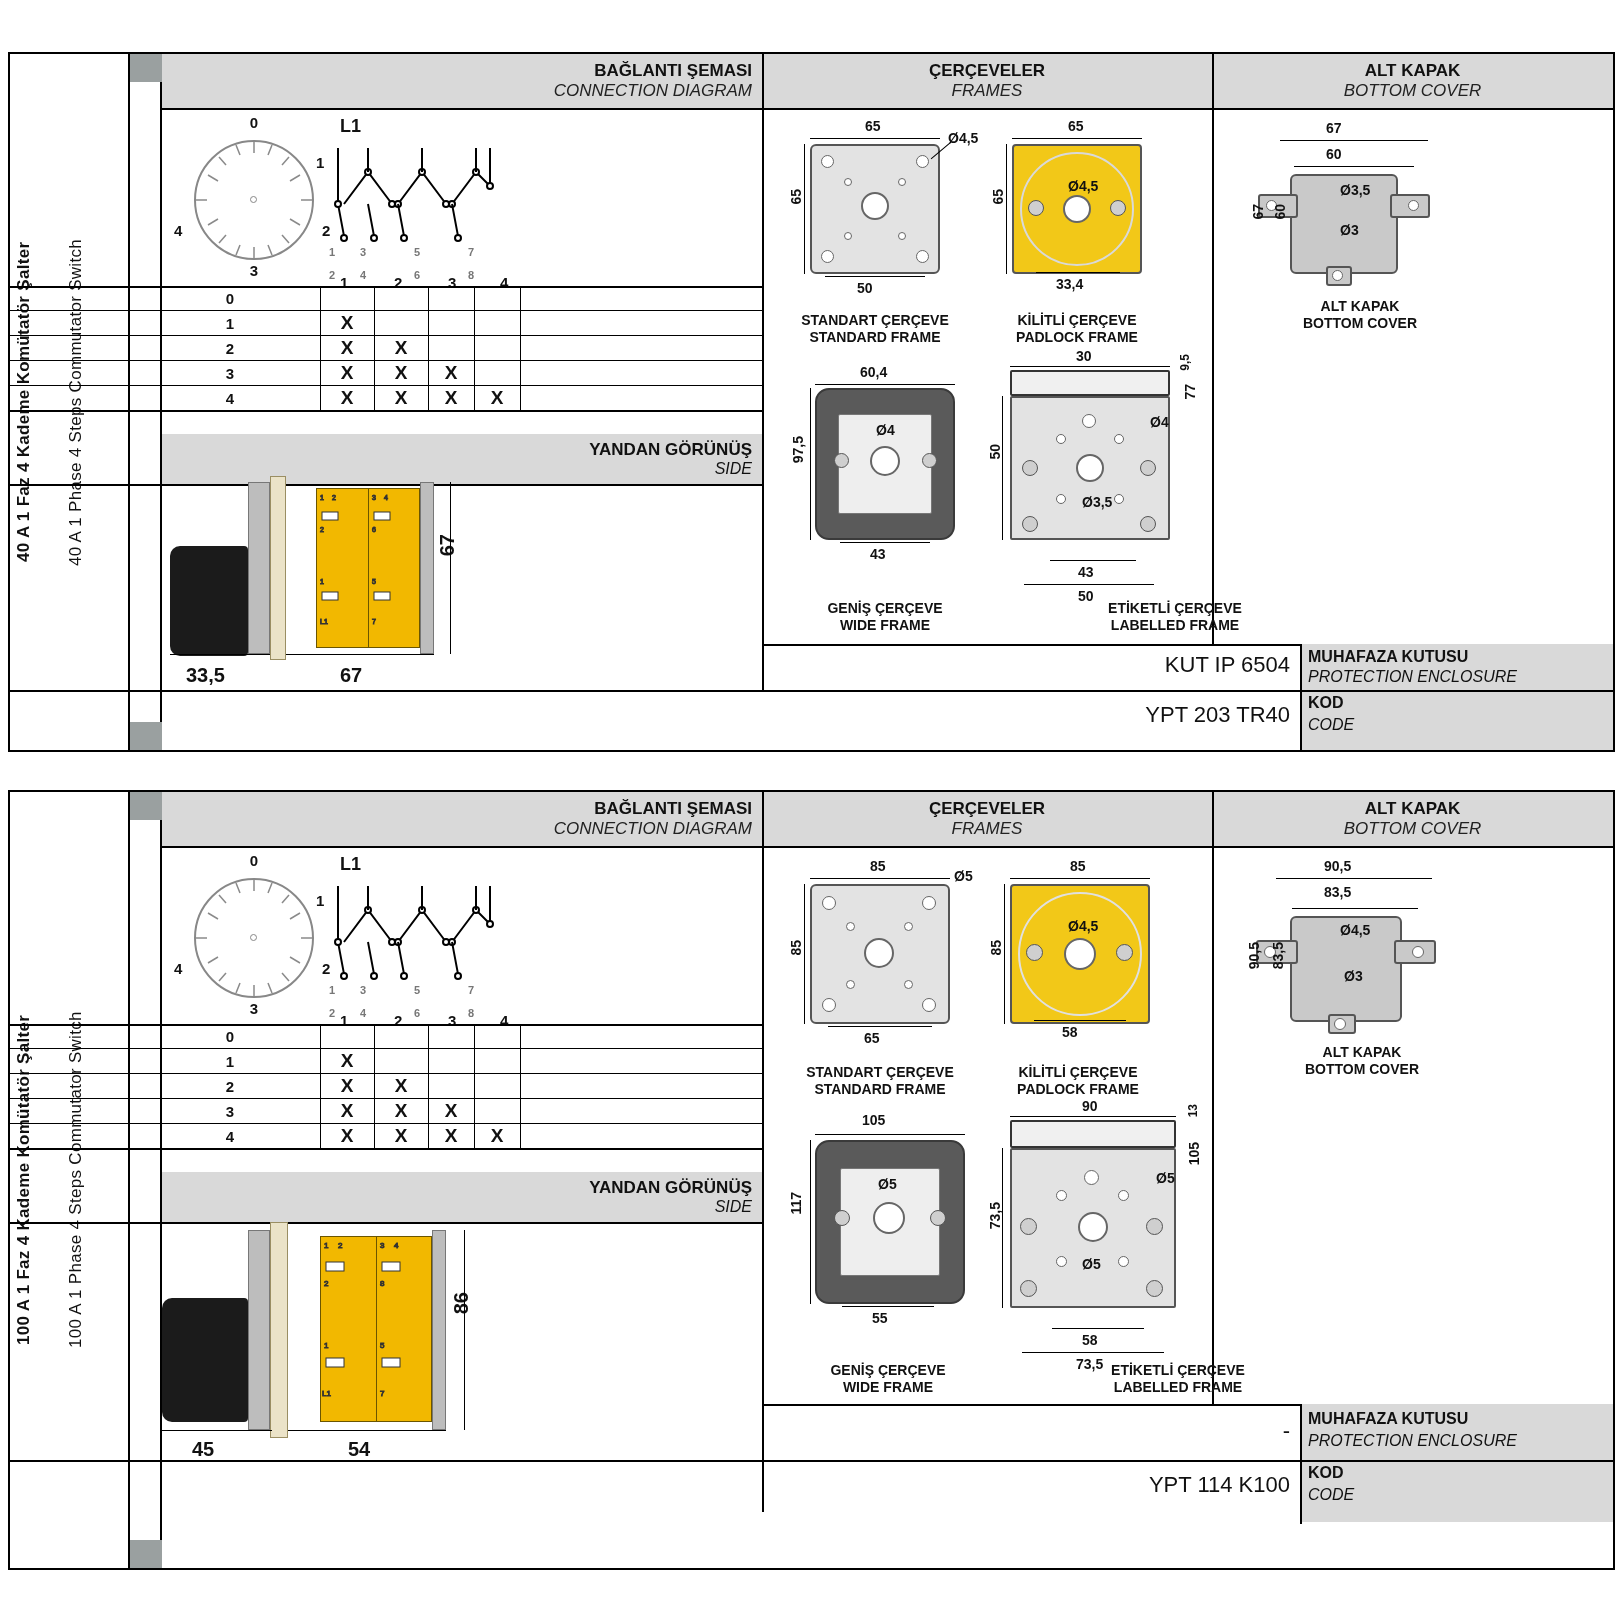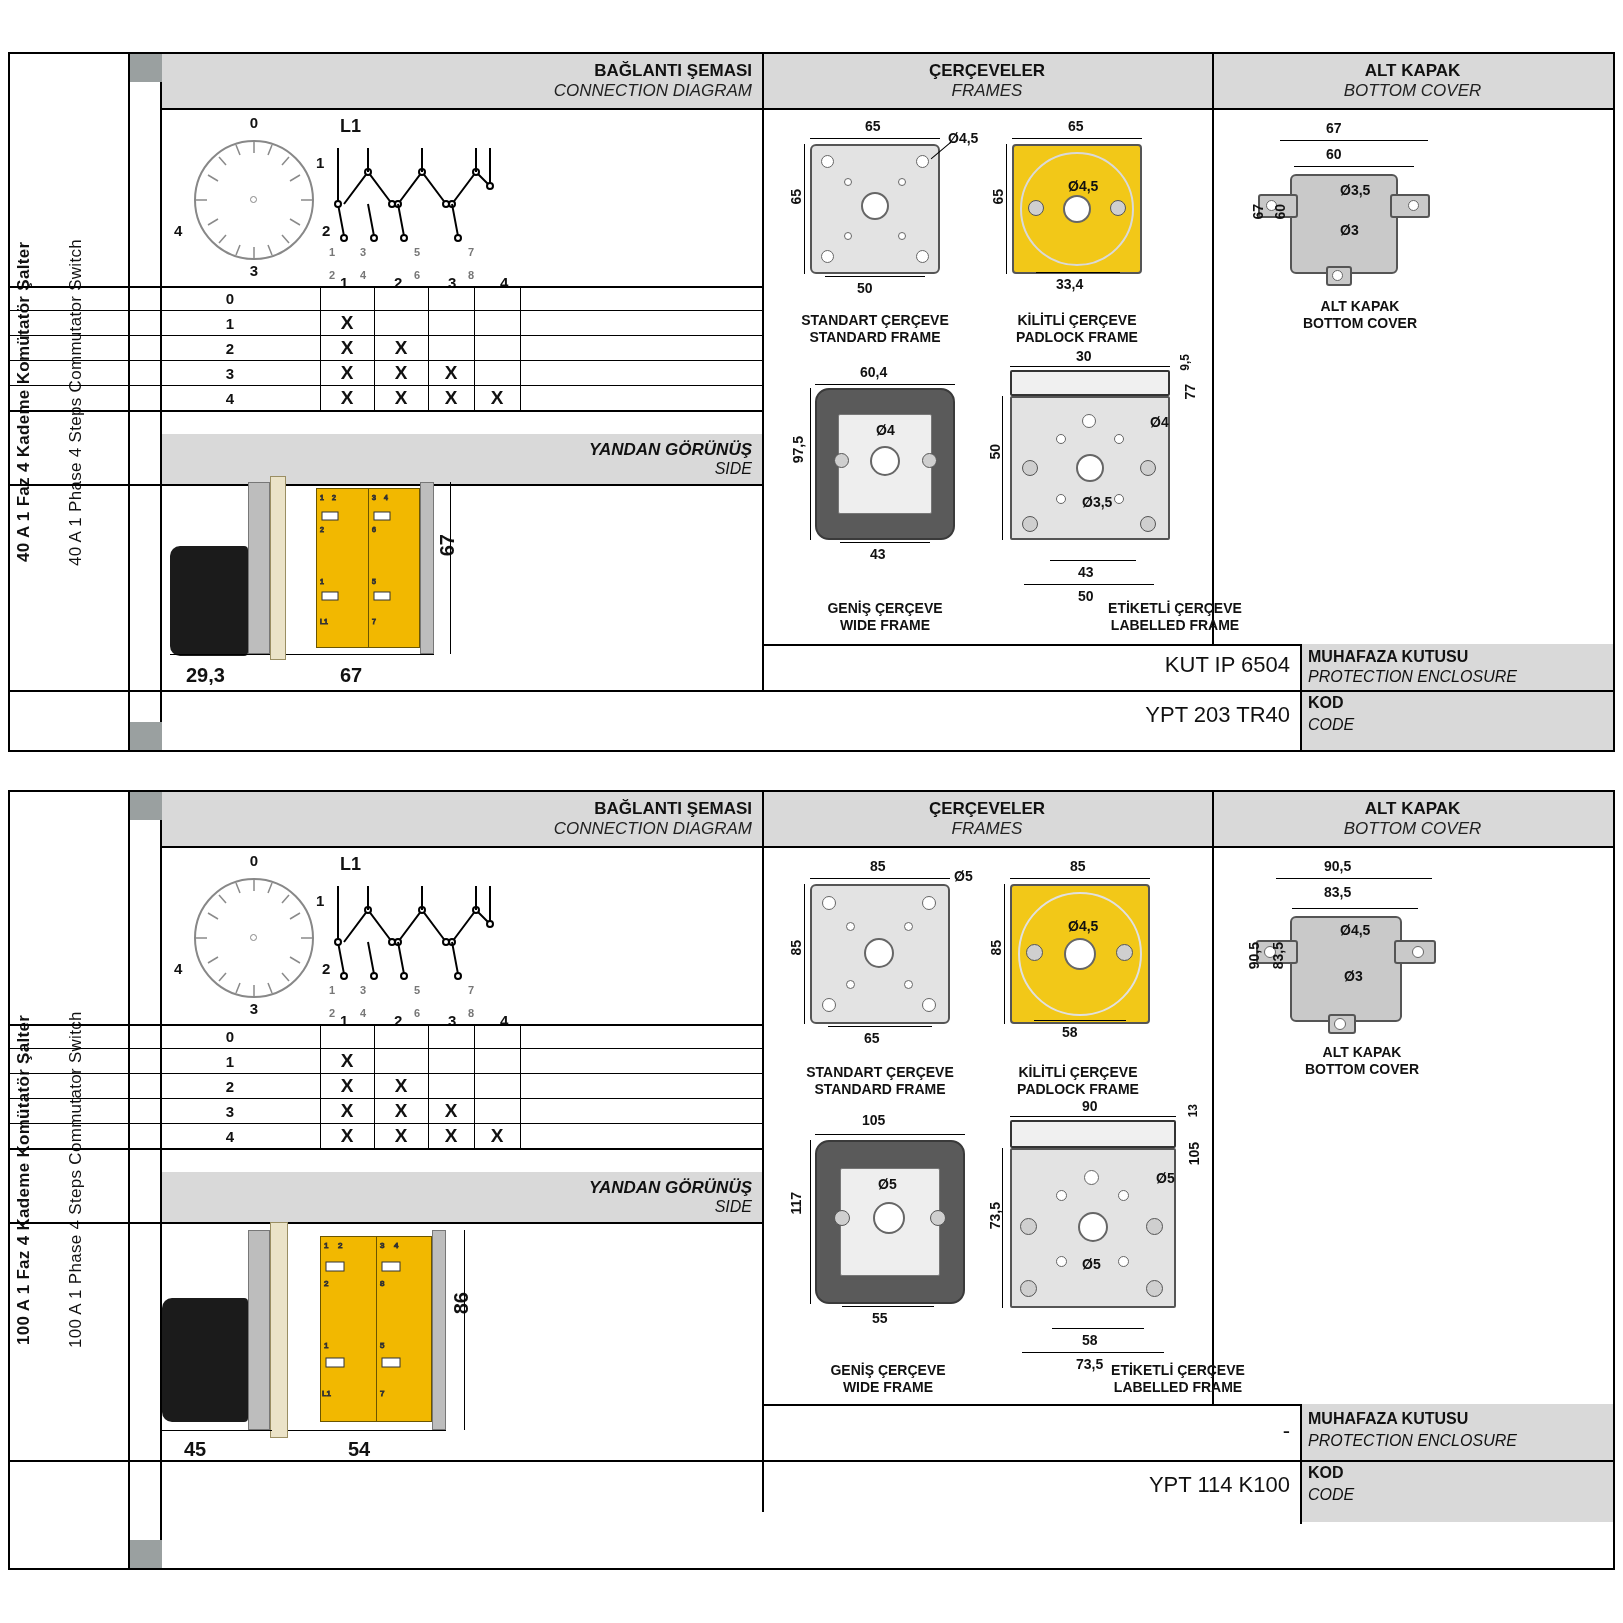--- a/index.html
+++ b/index.html
@@ -56,21 +56,21 @@
   }
   .hdr .t { font-size:17px; font-weight:bold; line-height:20px; }
   .hdr .s { font-size:17px; font-style:italic; line-height:20px; color:#222; }
   .hdr.center { align-items:center; padding-right:0; }
 
   .band {
     position:absolute; height:50px; background:#d9d9d9;
     display:flex; flex-direction:column; align-items:flex-end; justify-content:center;
     padding-right:10px;
   }
-  .band .t { font-size:17px; font-weight:bold; line-height:19px;font-style:italic; }
+  .band .t { font-size:17px; font-weight:bold; line-height:19px; }
   .band .s { font-size:16px; font-style:italic; line-height:19px; }
 
   
   .vline { position:absolute; width:2px; background:#000; }
   .hline { position:absolute; height:2px; background:#000; }
   .thin-v { position:absolute; width:1px; background:#000; }
   .thin-h { position:absolute; height:1px; background:#000; }
 
   .txt { position:absolute; font-size:15px; }
   .b { font-weight:bold; }
@@ -256,21 +256,21 @@
       <text x="4" y="44" fill="#333">2</text>
         <text x="56" y="44" fill="#333">6</text>
       <text x="4" y="96" fill="#333">1</text>
         <text x="56" y="96" fill="#333">5</text>
       <rect x="6" y="104" width="16" height="8" fill="#fff"></rect>
       <rect x="58" y="104" width="16" height="8" fill="#fff"></rect>
       <text x="4" y="136" fill="#333">L1</text>
         <text x="56" y="136" fill="#333">7</text>
     </g>
   </svg>
-  <div class="dimtxt" style="left:176px; top:610px; font-size:20px;">29,3</div>
+  <div class="dimtxt" style="left:176px; top:610px; font-size:20px;">33,5</div>
   <div class="dimtxt" style="left:330px; top:610px; font-size:20px;">67</div>
   <div class="dimtxt v" style="left:426px; top:480px; font-size:20px;">67</div>
   <div class="thin-h" style="left:160px; top:600px; width:100px;"></div>
   <div class="thin-h" style="left:276px; top:600px; width:148px;"></div>
   <div class="thin-v" style="left:440px; top:428px; height:172px;"></div>
 
   <div class="plate" style="left:800px; top:90px; width:130px; height:130px;"></div>
   <div class="hole" style="left:811px; top:101px; width:13px; height:13px;"></div>
   <div class="hole" style="left:906px; top:101px; width:13px; height:13px;"></div>
   <div class="hole" style="left:811px; top:196px; width:13px; height:13px;"></div>
@@ -540,21 +540,21 @@
       <text x="4" y="50" fill="#333">2</text>
         <text x="60" y="50" fill="#333">8</text>
       <text x="4" y="112" fill="#333">1</text>
         <text x="60" y="112" fill="#333">5</text>
       <rect x="6" y="122" width="18" height="9" fill="#fff"></rect>
       <rect x="62" y="122" width="18" height="9" fill="#fff"></rect>
       <text x="2" y="160" fill="#333">L1</text>
         <text x="60" y="160" fill="#333">7</text>
     </g>
   </svg>
-  <div class="dimtxt" style="left:174px; top:646px; font-size:20px;">45</div>
+  <div class="dimtxt" style="left:182px; top:646px; font-size:20px;">45</div>
   <div class="dimtxt" style="left:338px; top:646px; font-size:20px;">54</div>
   <div class="dimtxt v" style="left:440px; top:500px; font-size:20px;">86</div>
   <div class="thin-h" style="left:152px; top:638px; width:110px;"></div>
   <div class="thin-h" style="left:278px; top:638px; width:158px;"></div>
   <div class="thin-v" style="left:454px; top:438px; height:200px;"></div>
 
   <div class="plate" style="left:800px; top:92px; width:140px; height:140px;"></div>
   <div class="hole" style="left:812px; top:104px; width:14px; height:14px;"></div>
   <div class="hole" style="left:912px; top:104px; width:14px; height:14px;"></div>
   <div class="hole" style="left:812px; top:206px; width:14px; height:14px;"></div>

